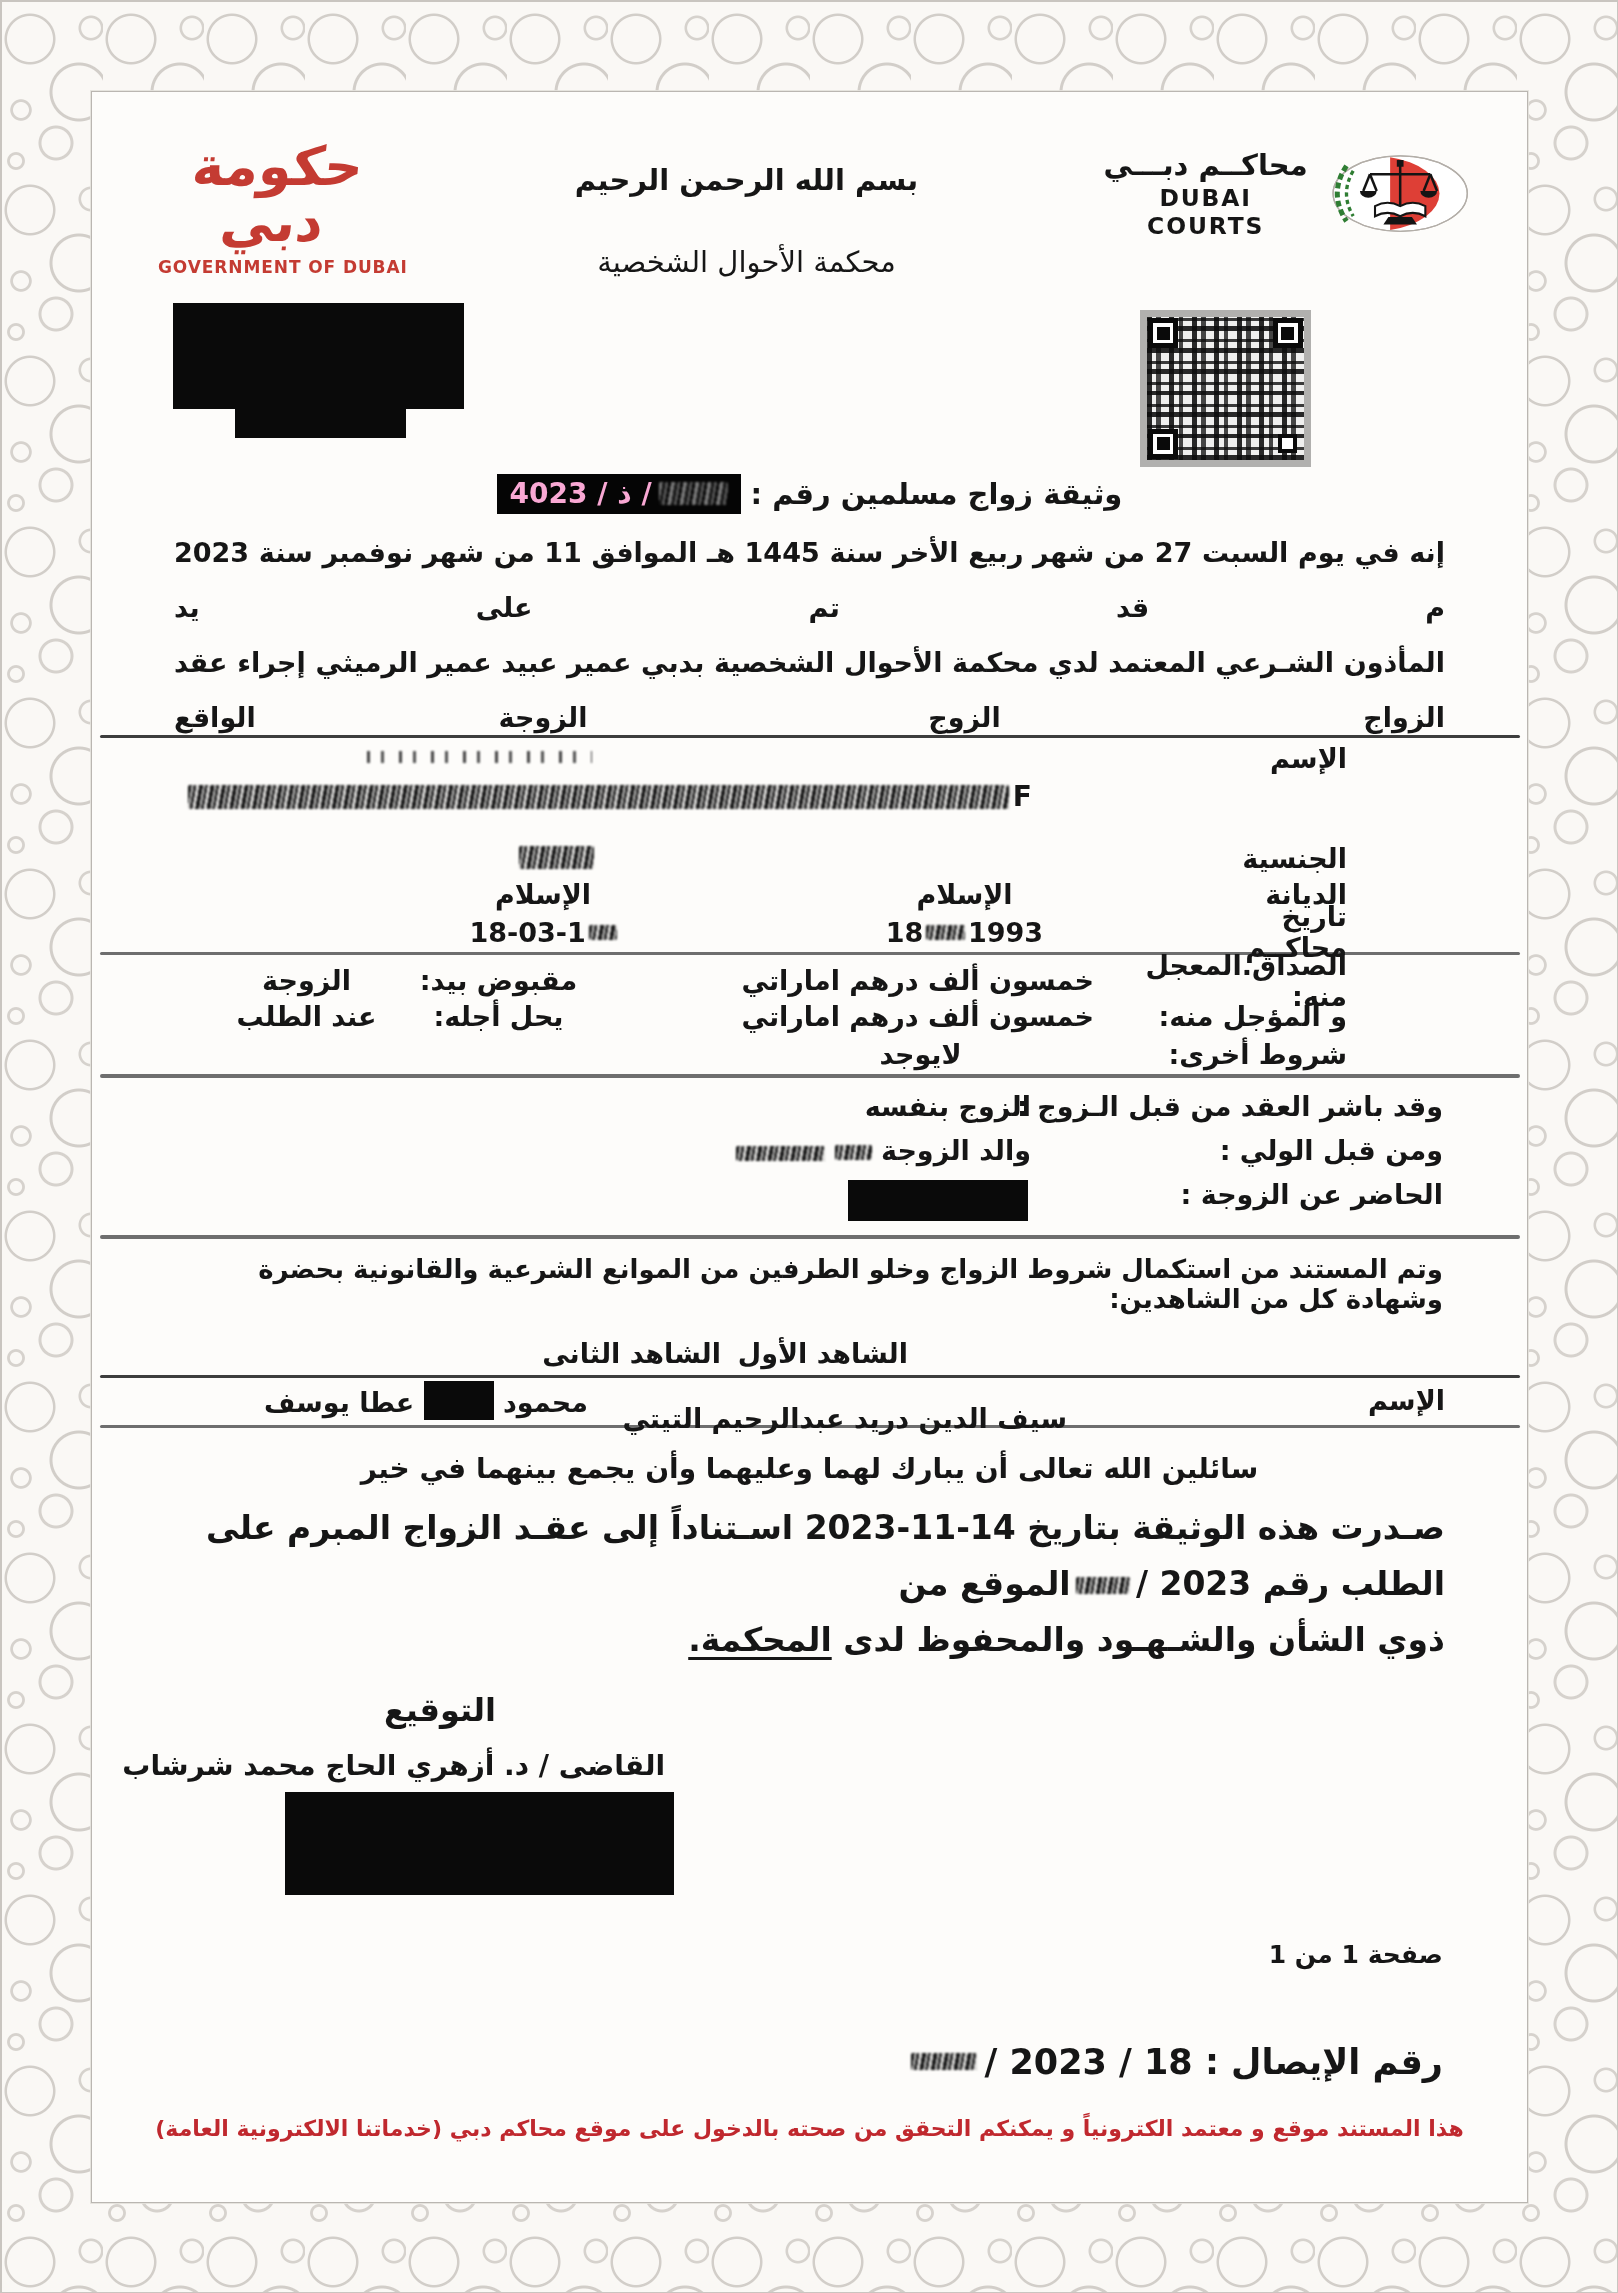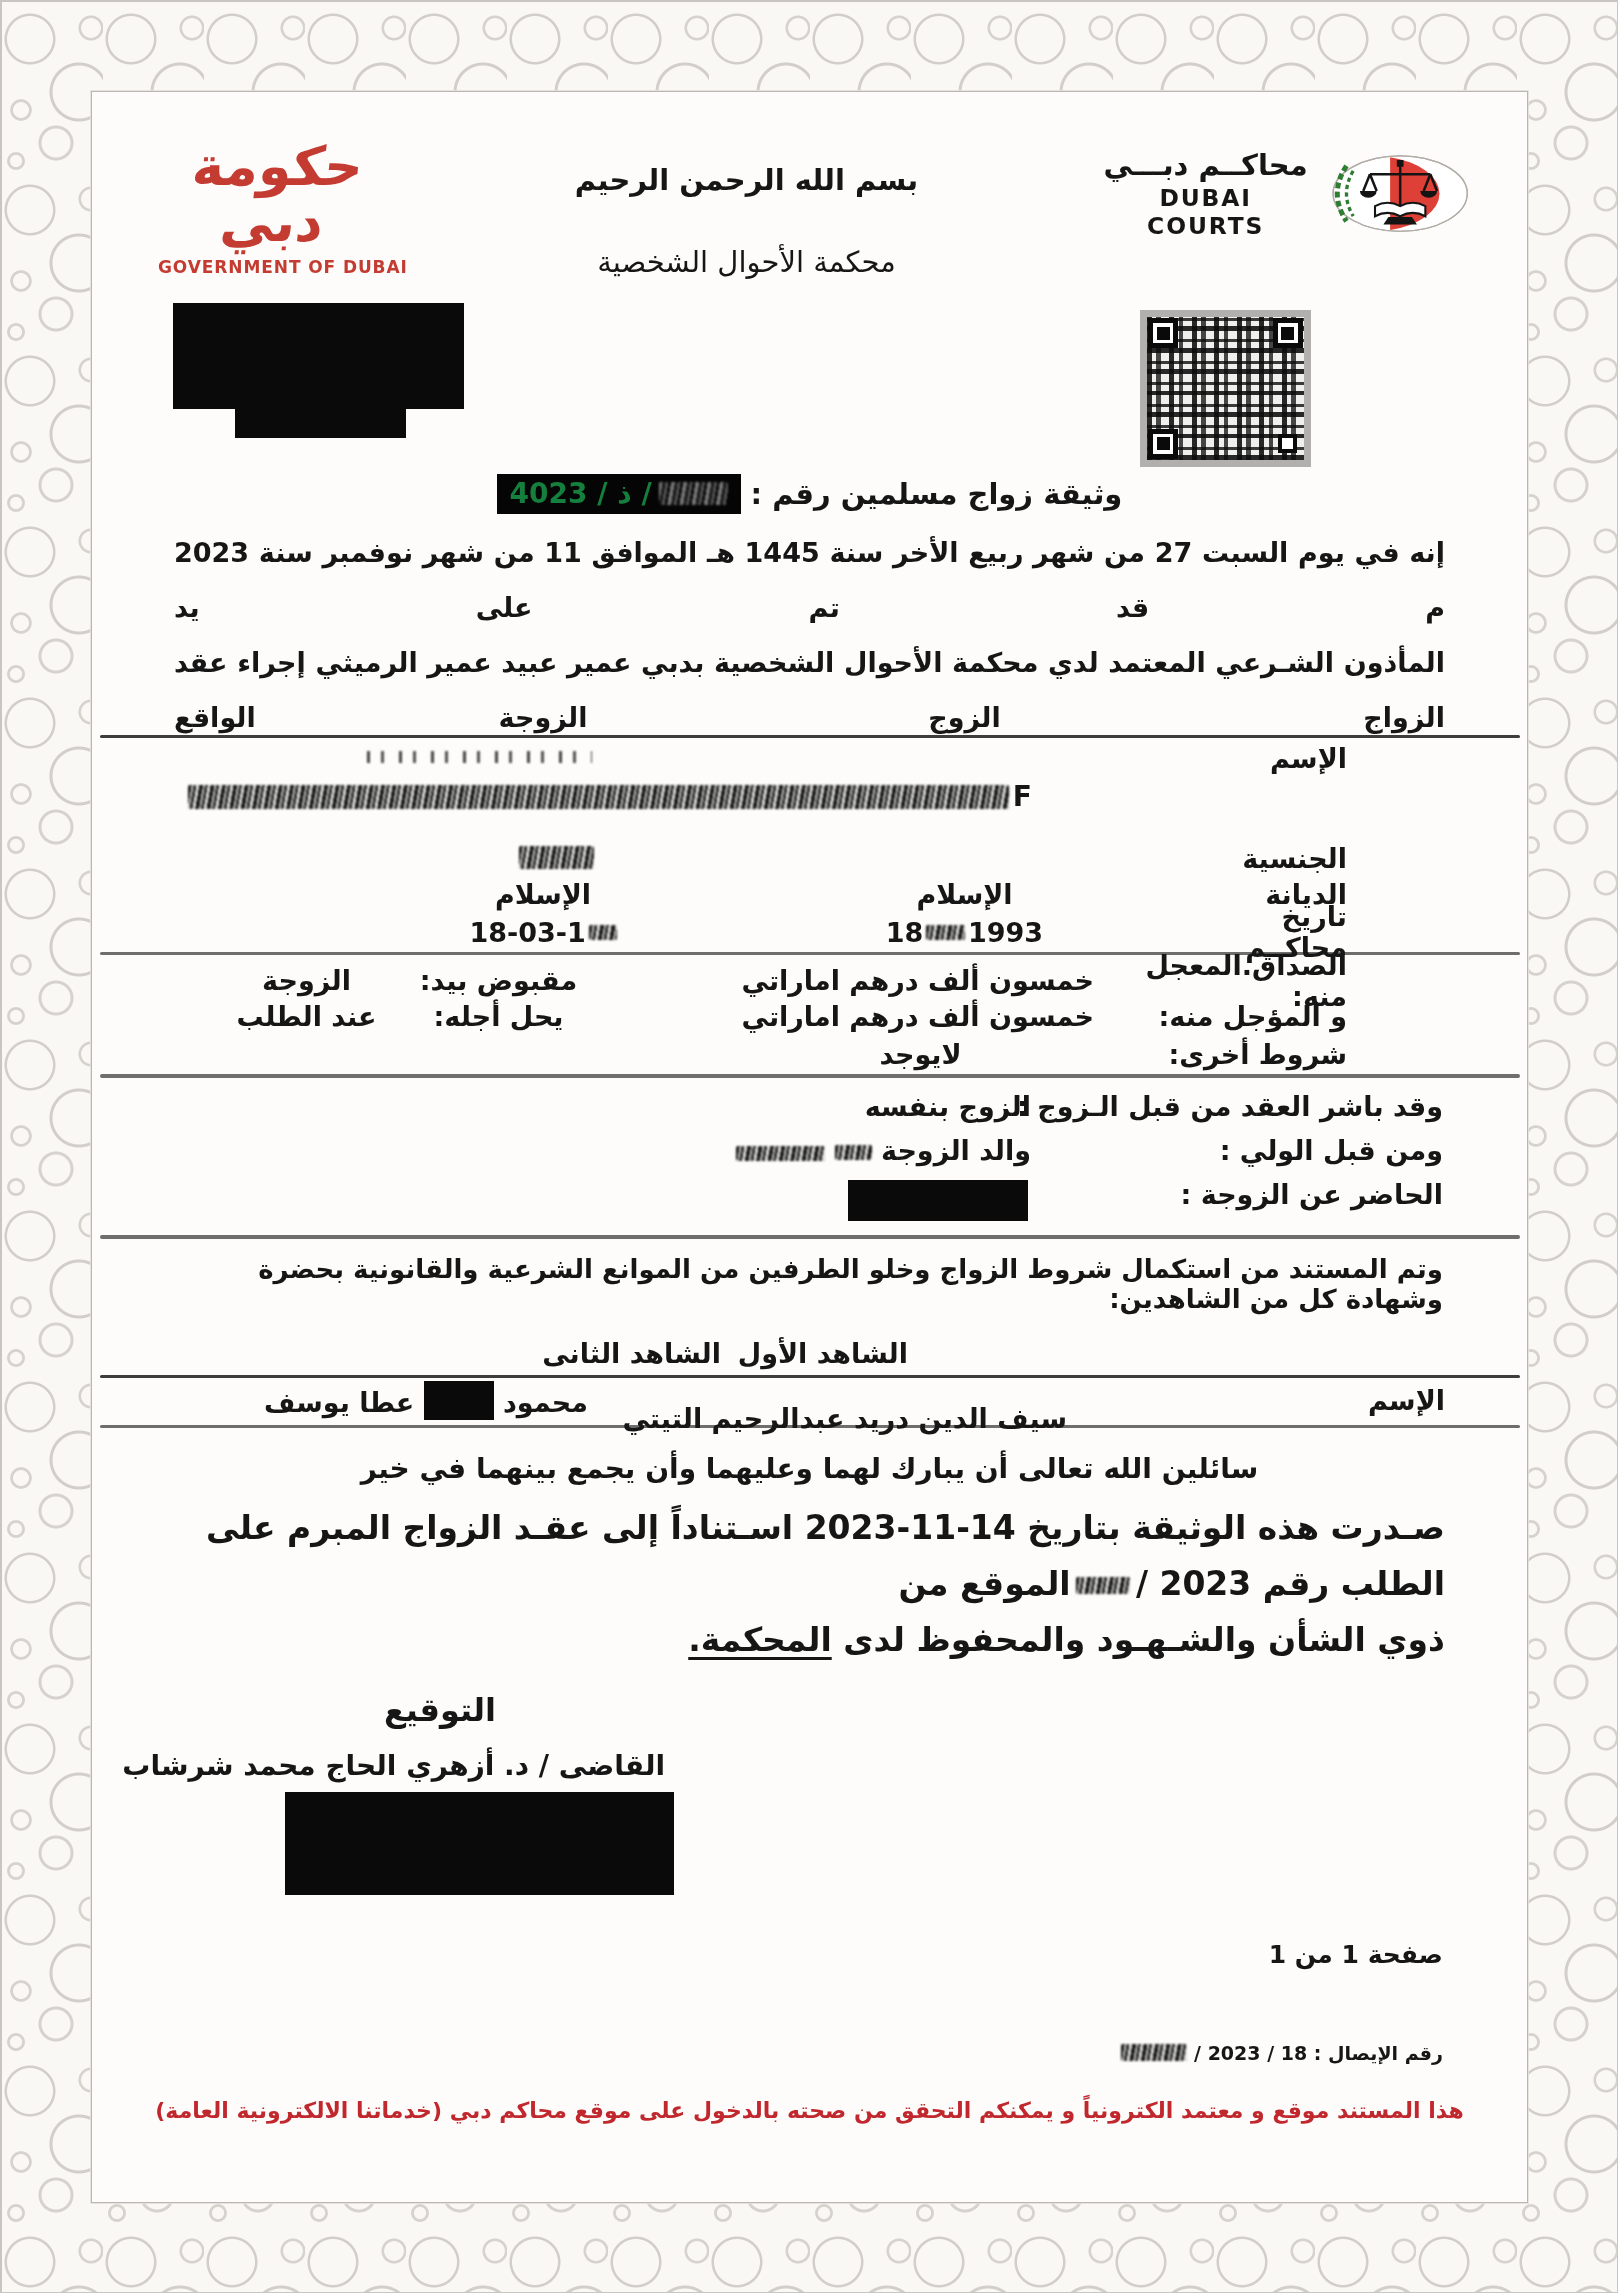--- a/index.html
+++ b/index.html
@@ -54,21 +54,21 @@
   .qa{position:absolute;right:7.5px;bottom:7.5px;width:19px;height:19px;border:4.7px solid #0a0a0a;background:#fff;box-sizing:border-box;}
   
   .scr{display:inline-block;height:19px;vertical-align:middle;border-radius:1.9px;
     background:repeating-linear-gradient(100deg,#161616 0 3.7px, rgba(22,22,22,.25) 3.7px 5.6px, #2b2b2b 5.6px 8.4px, rgba(0,0,0,.12) 8.4px 11.2px);
     filter:blur(1px);}
   .scr-white{background:repeating-linear-gradient(100deg,#777 0 3.7px, rgba(120,120,120,.15) 3.7px 6.6px, #555 6.6px 9.4px, rgba(0,0,0,0) 9.4px 12px);}
   .marks{display:inline-block;height:12px;vertical-align:middle;opacity:.85;filter:blur(0.9px);
     background:repeating-linear-gradient(90deg,#222 0 2.8px, rgba(0,0,0,0) 2.8px 14px, #333 14px 17px, rgba(0,0,0,0) 17px 32px);}
   
   .title-line{position:absolute;top:382px;left:0;right:0;display:flex;justify-content:center;align-items:center;gap:9.4px;direction:rtl;font-size:29px;font-weight:700;}
-  .num-box{background:#050505;color:#15803d;padding:2.8px 13px 4.7px;direction:rtl;display:flex;align-items:center;gap:7.5px;font-size:28px;}
+  .num-box{background:#050505;color:#f9a8d4;padding:2.8px 13px 4.7px;direction:rtl;display:flex;align-items:center;gap:7.5px;font-size:28px;}
   
   .intro{position:absolute;top:433px;left:82px;right:82px;direction:rtl;font-size:27px;font-weight:700;line-height:55px;}
   .j{text-align:justify;text-align-last:justify;}
   .intro .last{text-align:right;}
   
   .main{position:absolute;top:604px;left:0;right:0;direction:rtl;font-size:27px;font-weight:700;}
   .rule{height:3.7px;background:#6e6e6e;margin:0 7.5px;border-radius:1.9px;}
   .rule.dark{background:#3d3d3d;height:2.8px;}
   .trow{display:flex;direction:rtl;align-items:center;}
   .lbl{width:347px;padding-left:0;box-sizing:border-box;padding-right:180px;text-align:right;flex:none;}
@@ -106,21 +106,21 @@
   .wit-names .n2{position:absolute;right:939px;top:7.5px;display:flex;direction:rtl;align-items:center;gap:9.4px;}
   .n2 .bbox{width:70px;height:39px;background:#0a0a0a;margin-top:-3.7px;}
   .blessing{margin-top:24px;text-align:center;font-size:28px;}
   .issued{margin-top:15px;padding:0 82px;text-align:right;line-height:56px;font-size:33px;}
   .issued .scr{width:54px;height:17px;margin:0 5.6px;}
   .und{text-decoration:underline;text-underline-offset:5.6px;}
   .sig-head{margin-top:22.5px;margin-right:899px;width:244px;text-align:left;font-size:32px;}
   .sig-judge{margin-top:20.6px;margin-right:862px;width:497px;text-align:center;font-size:28px;white-space:nowrap;direction:rtl;}
   .stamp{margin-top:9.4px;margin-right:853px;width:389px;height:103px;background:#0a0a0a;}
   .page-num{margin-top:45px;padding:0 84px;text-align:right;font-size:25px;}
-  .receipt{margin-top:73px;padding:0 84px;text-align:right;font-size:19px;display:flex;direction:rtl;justify-content:flex-start;align-items:center;gap:7.5px;}
+  .receipt{margin-top:73px;padding:0 84px;text-align:right;font-size:35px;display:flex;direction:rtl;justify-content:flex-start;align-items:center;gap:7.5px;}
   .receipt .scr{width:66px;height:17px;}
   .red-note{margin-top:34px;text-align:center;font-size:22px;font-weight:700;color:#c0282e;}
 </style>
 </head>
 <body>
 
 <div class="frame">
   <div class="page">
 
     <div class="doc-header">

